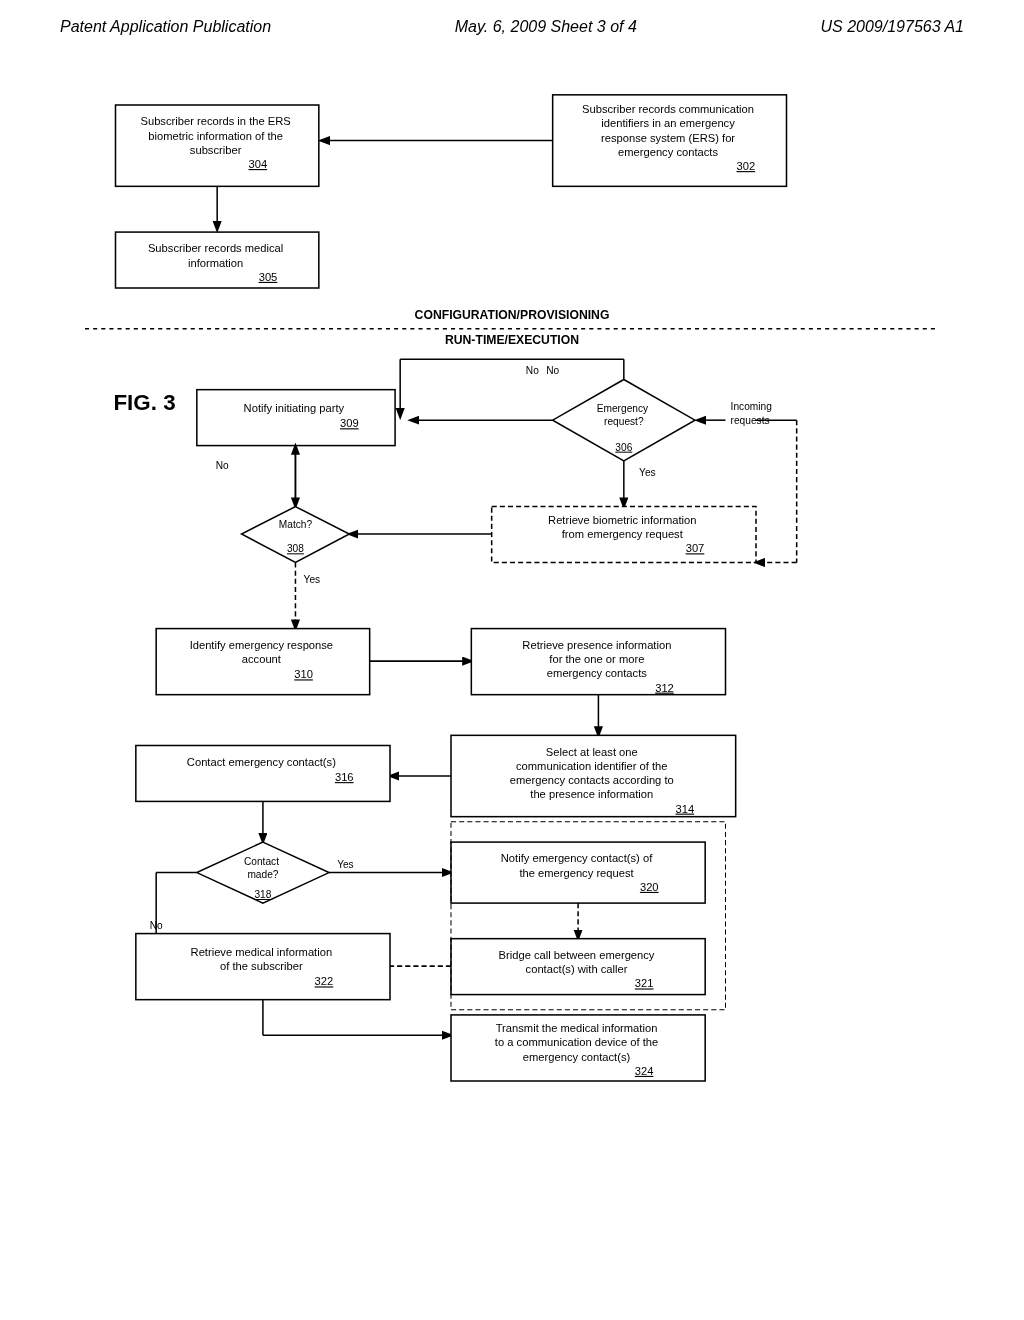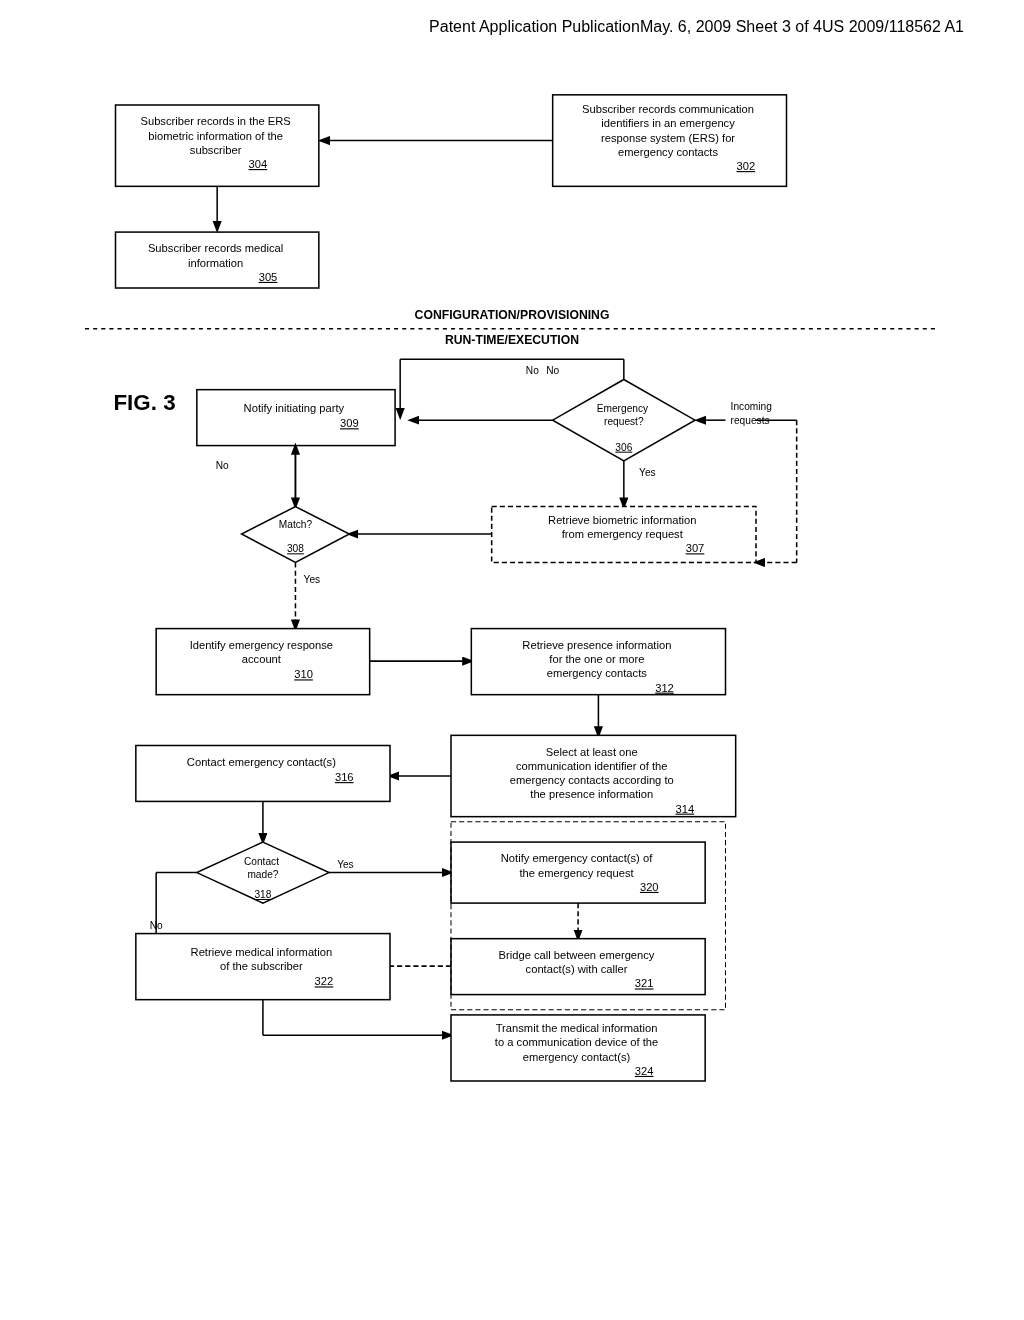--- a/index.html
+++ b/index.html
@@ -7,24 +7,25 @@
       background: #fff;
       font-family: Arial, sans-serif;
       width: 1024px;
       min-height: 1320px;
       position: relative;
       overflow: hidden;
     }
 
     .header {
       display: flex;
-      justify-content: flex-end;
+      justify-content: space-between;
       align-items: center;
       padding: 18px 60px 8px 60px;
       border-bottom: none;
+      font-style: italic;
     }
 
     .diagram-area {
       position: relative;
       width: 100%;
       height: 1220px;
       padding: 20px 60px;
     }
 
     
@@ -35,21 +36,21 @@
       width: 100%;
       height: 100%;
     }
   </style>
 </head>
 <body>
 
 <div class="header">
   <span>Patent Application Publication</span>
   <span>May. 6, 2009    Sheet 3 of 4</span>
-  <span>US 2009/118562 A1</span>
+  <span>US 2009/197563 A1</span>
 </div>
 
 <div class="diagram-area">
   <svg class="diagram-svg" viewBox="0 0 900 1200" xmlns="http://www.w3.org/2000/svg">
     <defs>
       <marker id="arrow" markerWidth="8" markerHeight="8" refX="6" refY="3" orient="auto">
         <path d="M0,0 L0,6 L8,3 z" fill="#000"></path>
       </marker>
       <marker id="arrow-rev" markerWidth="8" markerHeight="8" refX="2" refY="3" orient="auto">
         <path d="M8,0 L8,6 L0,3 z" fill="#000"></path>

